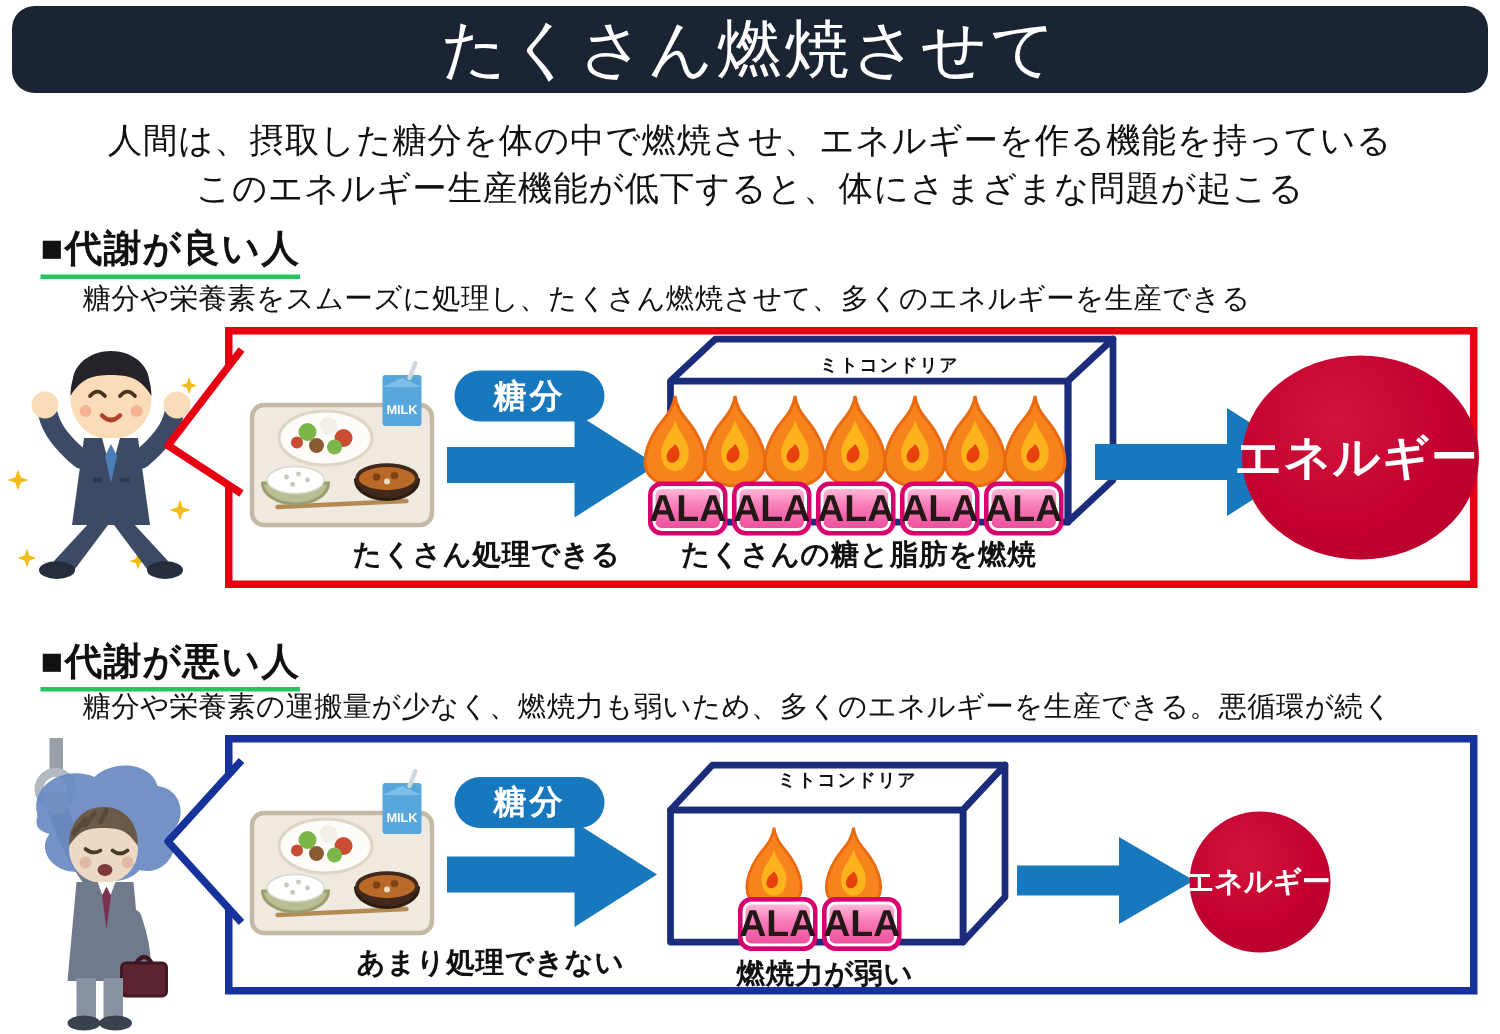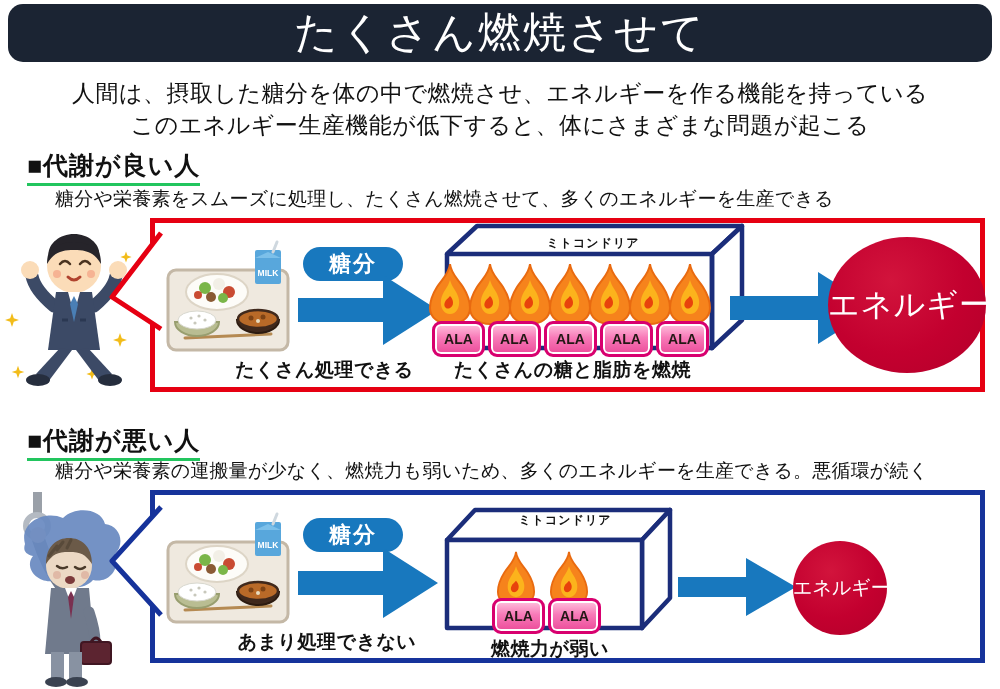--- a/index.html
+++ b/index.html
@@ -37,31 +37,31 @@
   .arrow{position:absolute;}
   .mito-label{position:absolute;text-align:center;font-size:12px;font-weight:bold;letter-spacing:1px;}
   .mito-label.good{left:478px;top:235px;width:230px;}
   .mito-label.bad{left:465px;top:512px;width:200px;}
   .flame{position:absolute;width:44px;height:64px;}
   .ala-chip{
     position:absolute;width:53px;height:36px;border:3px solid #d8006f;border-radius:9px;box-sizing:border-box;
     background:linear-gradient(180deg,#ffc3de 0%,#f87ab8 45%,#eb4b99 100%);
     box-shadow:inset 0 0 0 2px #ffffff;
     display:flex;align-items:center;justify-content:center;
-    font-size:14px;font-weight:800;color:#231815;letter-spacing:0;
+    font-size:25px;font-weight:800;color:#231815;letter-spacing:0;
   }
   .caption{position:absolute;font-size:19px;font-weight:bold;text-align:center;letter-spacing:.5px;}
   .cap-process-good{left:222px;top:357px;width:205px;}
   .cap-burn-good{left:450px;top:357px;width:245px;}
   .cap-process-bad{left:222px;top:629px;width:210px;}
   .cap-burn-bad{left:465px;top:636px;width:170px;}
   .energy{
-    position:absolute;border-radius:50%;display:flex;align-items:center;justify-content:flex-start;
+    position:absolute;border-radius:50%;display:flex;align-items:center;justify-content:flex-end;
     background:radial-gradient(circle at 40% 32%,#d2143c 0%,#c3002f 55%,#b3002a 100%);
-    color:#fff;font-weight:normal;white-space:nowrap;z-index:4;
+    color:#fff;font-weight:bold;white-space:nowrap;z-index:4;
   }
   .energy.good{left:828px;top:237px;width:158px;height:136px;font-size:31px;letter-spacing:1px;}
   .energy.bad{left:793px;top:541px;width:94px;height:94px;font-size:19px;}
   .illus{position:absolute;}
   svg{display:block;}
 </style>
 </head>
 <body>
 
 <div id="canvas">

